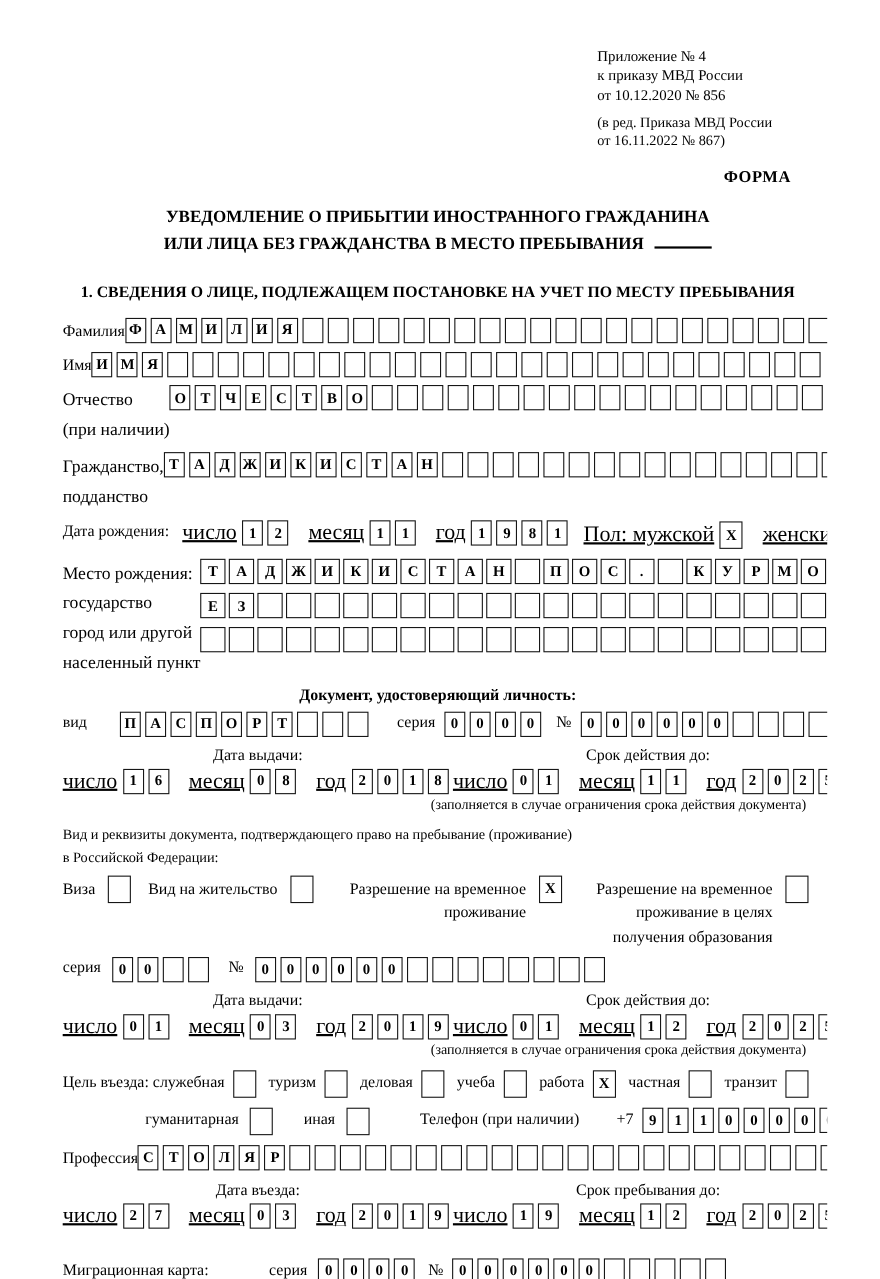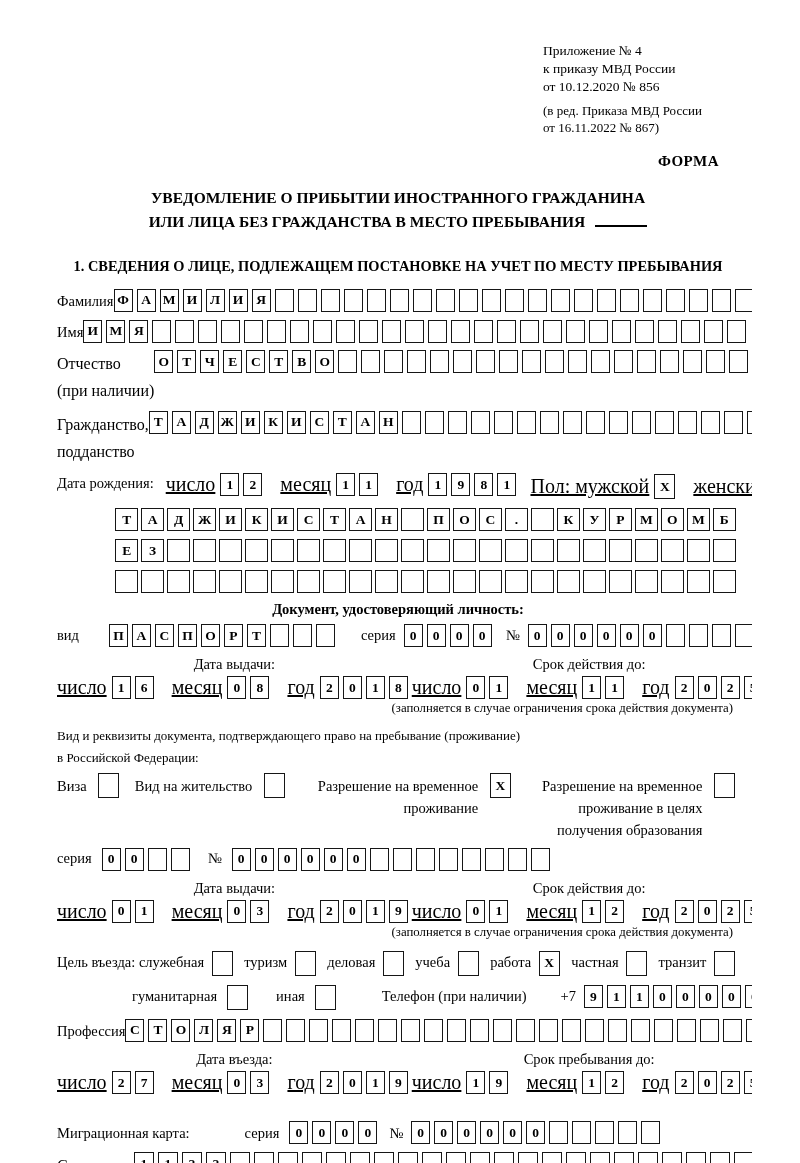--- a/index.html
+++ b/index.html
@@ -254,20 +254,26 @@
           <span class="cell">X</span>
         </span>
       <span class="word gap">женский</span>
       <span class="boxes cb">
           <span class="cell"></span>
         </span>
     </span>
   </div>
 
   <div class="frow" style="margin-top:9px;">
+    <span class="labelcol">
+      <span class="lbl2">Место рождения:</span>
+      <span class="lbl2">государство</span>
+      <span class="lbl2">город или другой</span>
+      <span class="lbl2">населенный пункт</span>
+    </span>
     <span class="stack">
       <span class="boxes wide">
           <span class="cell">Т</span>
           <span class="cell">А</span>
           <span class="cell">Д</span>
           <span class="cell">Ж</span>
           <span class="cell">И</span>
           <span class="cell">К</span>
           <span class="cell">И</span>
           <span class="cell">С</span>

